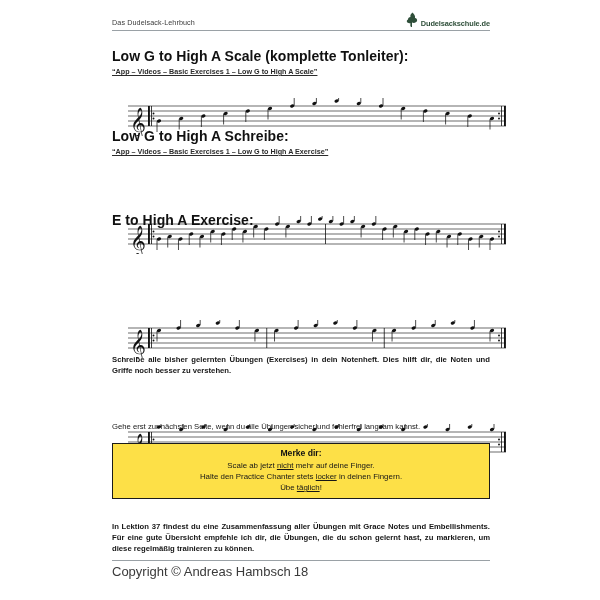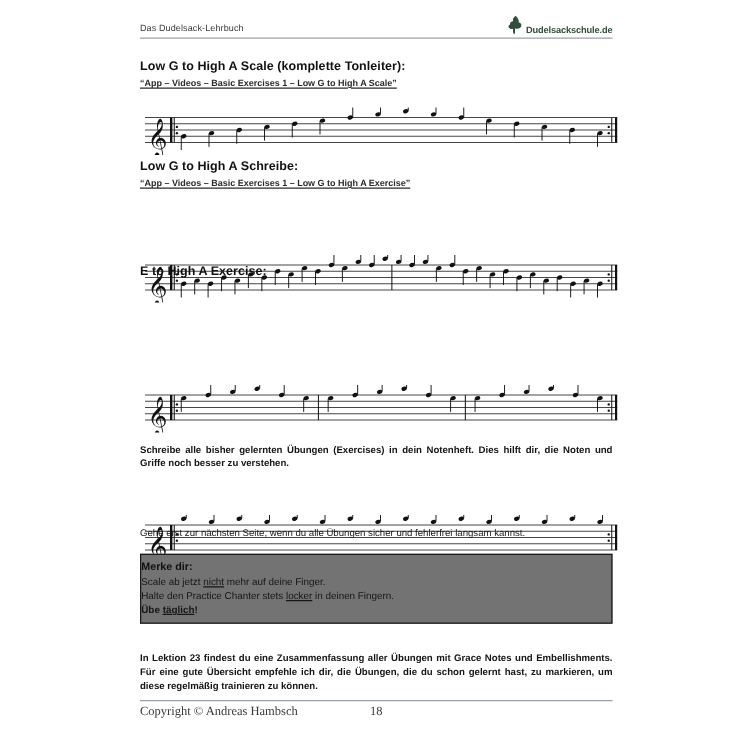--- a/index.html
+++ b/index.html
@@ -13,21 +13,21 @@
     height: 600px;
     font-family: "Liberation Sans", sans-serif;
     color: #1a1a1a;
     overflow: hidden;
   }
   .page {
     position: relative;
     width: 596px;
     height: 600px;
     box-sizing: border-box;
-    padding: 4px;
+    padding: 16px;
     background: #fff;
   }
 
   
   .header {
     position: absolute;
     top: 16px;
     left: 112px;
     width: 378px;
     height: 26px;
@@ -66,21 +66,21 @@
     font-size: 7.4px;
     color: #2f4f3a;
     font-weight: bold;
     letter-spacing: -.1px;
     white-space: nowrap;
   }
 
   
   .section { position: absolute; left: 112px; width: 378px; }
   .sec-title {
-    font-size: 10px;
+    font-size: 14px;
     font-weight: bold;
     color: #111;
     letter-spacing: .05px;
     white-space: nowrap;
   }
   .sec-sub {
     margin-top: 3px;
     font-size: 7.2px;
     font-weight: bold;
     color: #2b2b2b;
@@ -105,56 +105,56 @@
   .para.bold { font-weight: bold; }
 
   
   .merke {
     position: absolute;
     left: 112px;
     top: 443px;
     width: 378px;
     box-sizing: border-box;
     border: 1.3px solid #1b1b1b;
-    background: #737373;
+    background: #fde047;
     padding: 4px 0 5px 0;
+    text-align: center;
   }
   .merke-title {
     font-size: 8.6px;
     font-weight: bold;
     color: #111;
     margin-bottom: 2px;
   }
   .merke-line {
     font-size: 7.9px;
     line-height: 11px;
     color: #161616;
   }
-  .merke-line.strong { font-weight: bold; }
+  .merke-line.strong { font-weight: normal; }
   .u { text-decoration: underline; }
 
   
   .footer {
     position: absolute;
     left: 112px;
     top: 560px;
     width: 378px;
   }
   .footer-rule {
     width: 378px;
     height: 1px;
     background: #9aa1a6;
     margin-bottom: 3px;
   }
   .footer-row {
     position: relative;
     height: 12px;
-    font-size: 10px;
+    font-size: 13px;
     color: #3a3a3a;
-    font-family: Liberation Serif, serif;
   }
   .footer-copy { position: absolute; left: 0; top: 0; white-space: nowrap; }
   .footer-page { position: absolute; left: 50%; top: 0; transform: translateX(-50%); }
 </style>
 </head>
 <body>
 
 <div class="page">
 
   <div class="header">
@@ -433,21 +433,21 @@
       <span>Scale ab jetzt </span><span class="u">nicht</span><span> mehr auf deine Finger.</span>
     </div>
     <div class="merke-line">
       <span>Halte den Practice Chanter stets </span><span class="u">locker</span><span> in deinen Fingern.</span>
     </div>
     <div class="merke-line strong">
       <span>Übe </span><span class="u">täglich</span><span>!</span>
     </div>
   </div>
 
-  <div class="para bold" style="top:521px;">In Lektion 23 findest du eine Zusammenfassung aller Übungen mit Grace Notes und Embellishments. Für eine gute Übersicht empfehle ich dir, die Übungen, die du schon gelernt hast, zu markieren, um diese regelmäßig trainieren zu können.</div>
+  <div class="para bold" style="top:521px;">In Lektion 37 findest du eine Zusammenfassung aller Übungen mit Grace Notes und Embellishments. Für eine gute Übersicht empfehle ich dir, die Übungen, die du schon gelernt hast, zu markieren, um diese regelmäßig trainieren zu können.</div>
 
   <div class="footer">
     <div class="footer-rule"></div>
     <div class="footer-row">
       <span class="footer-copy">Copyright © Andreas Hambsch</span>
       <span class="footer-page">18</span>
     </div>
   </div>
 
 </div>

